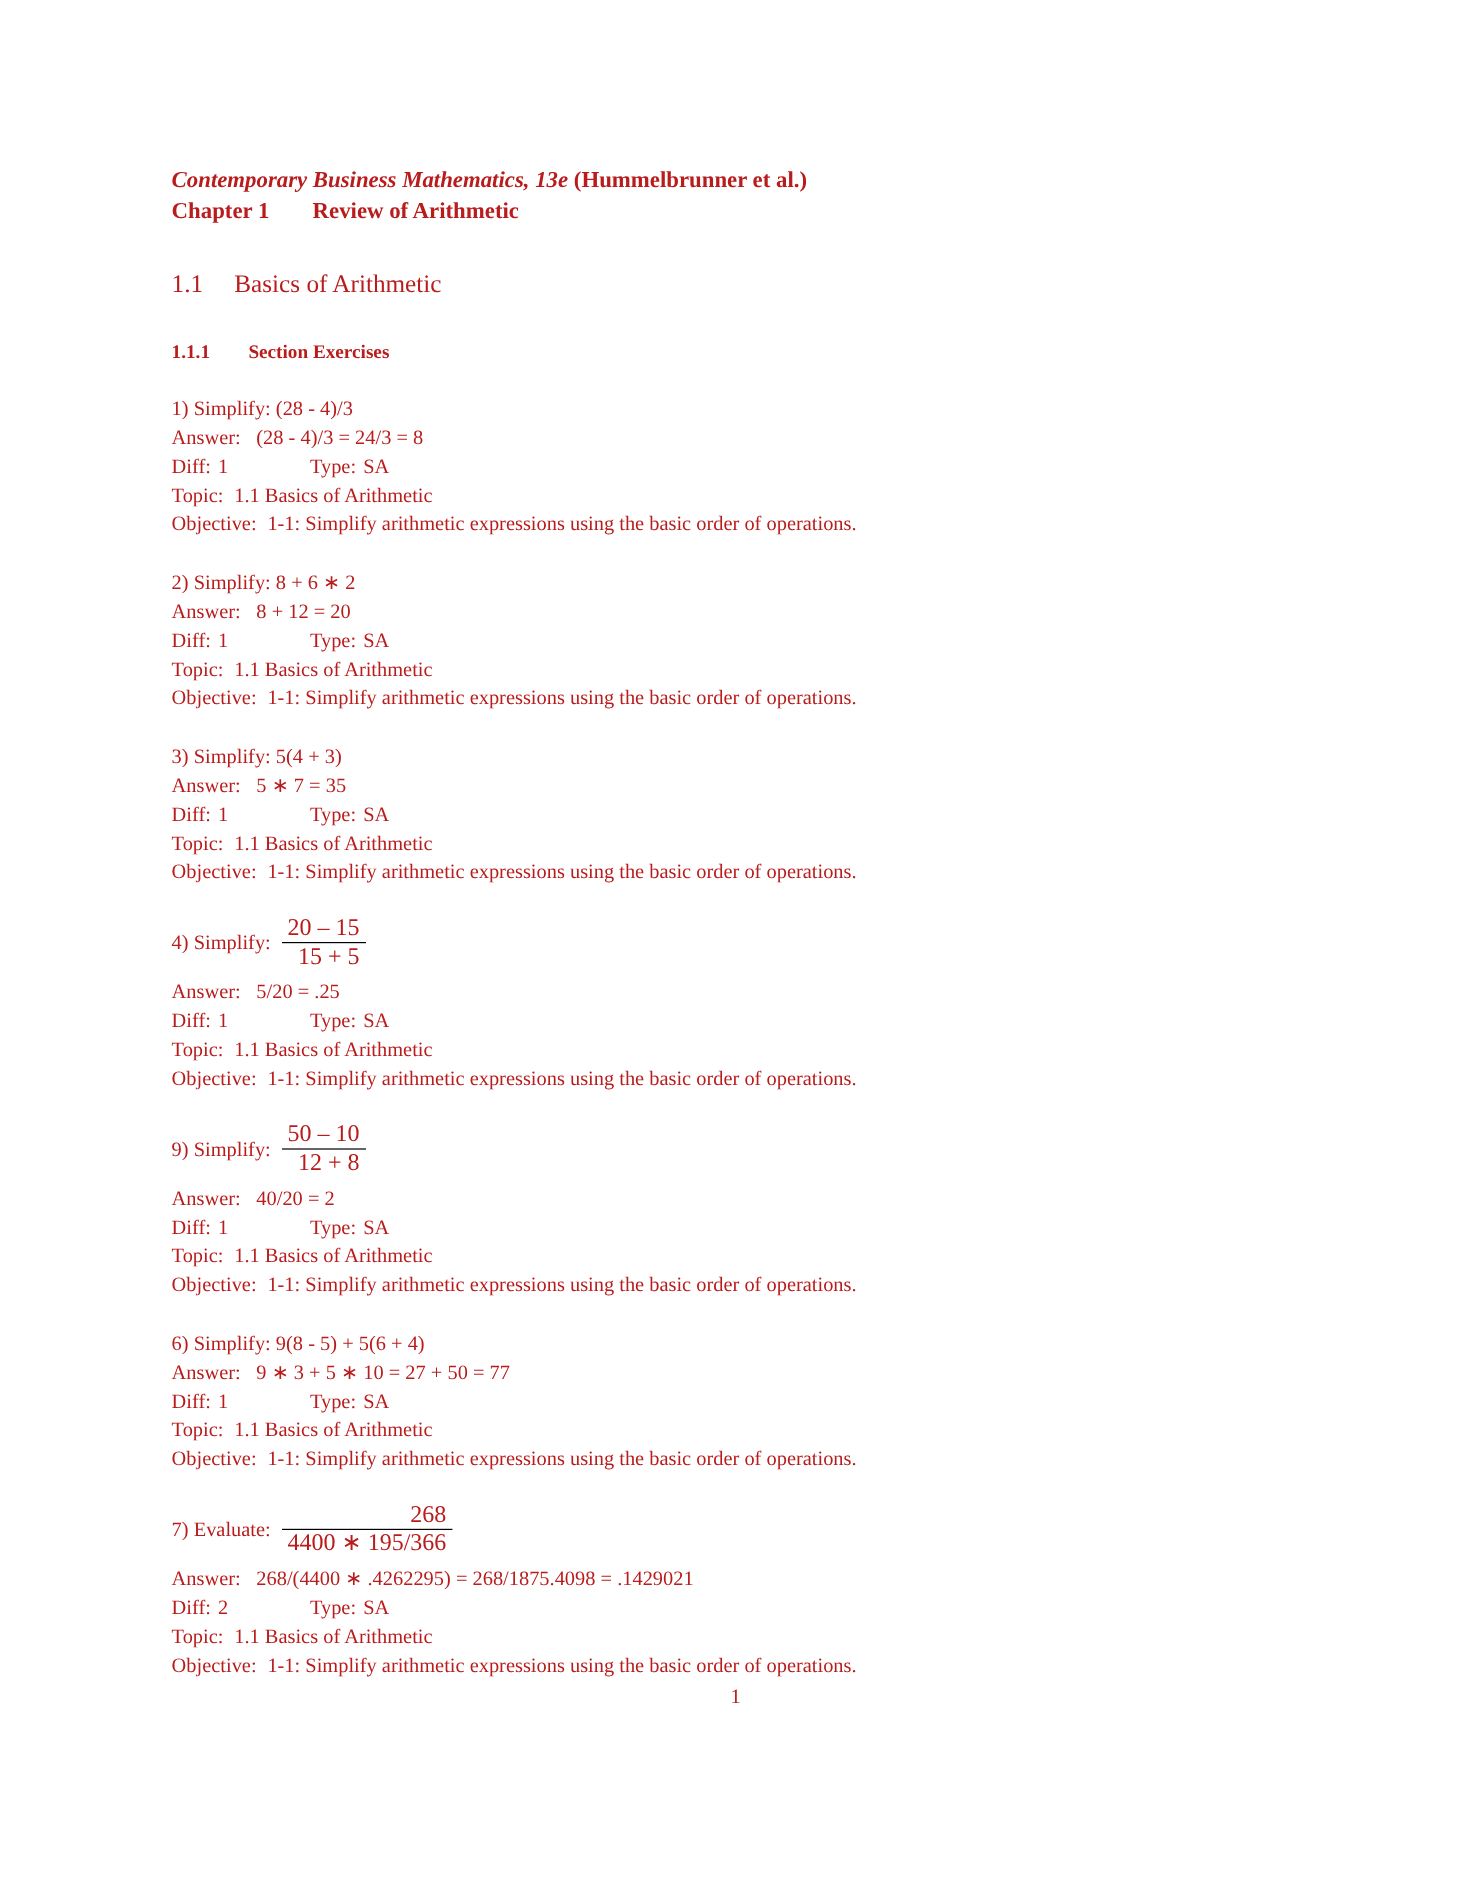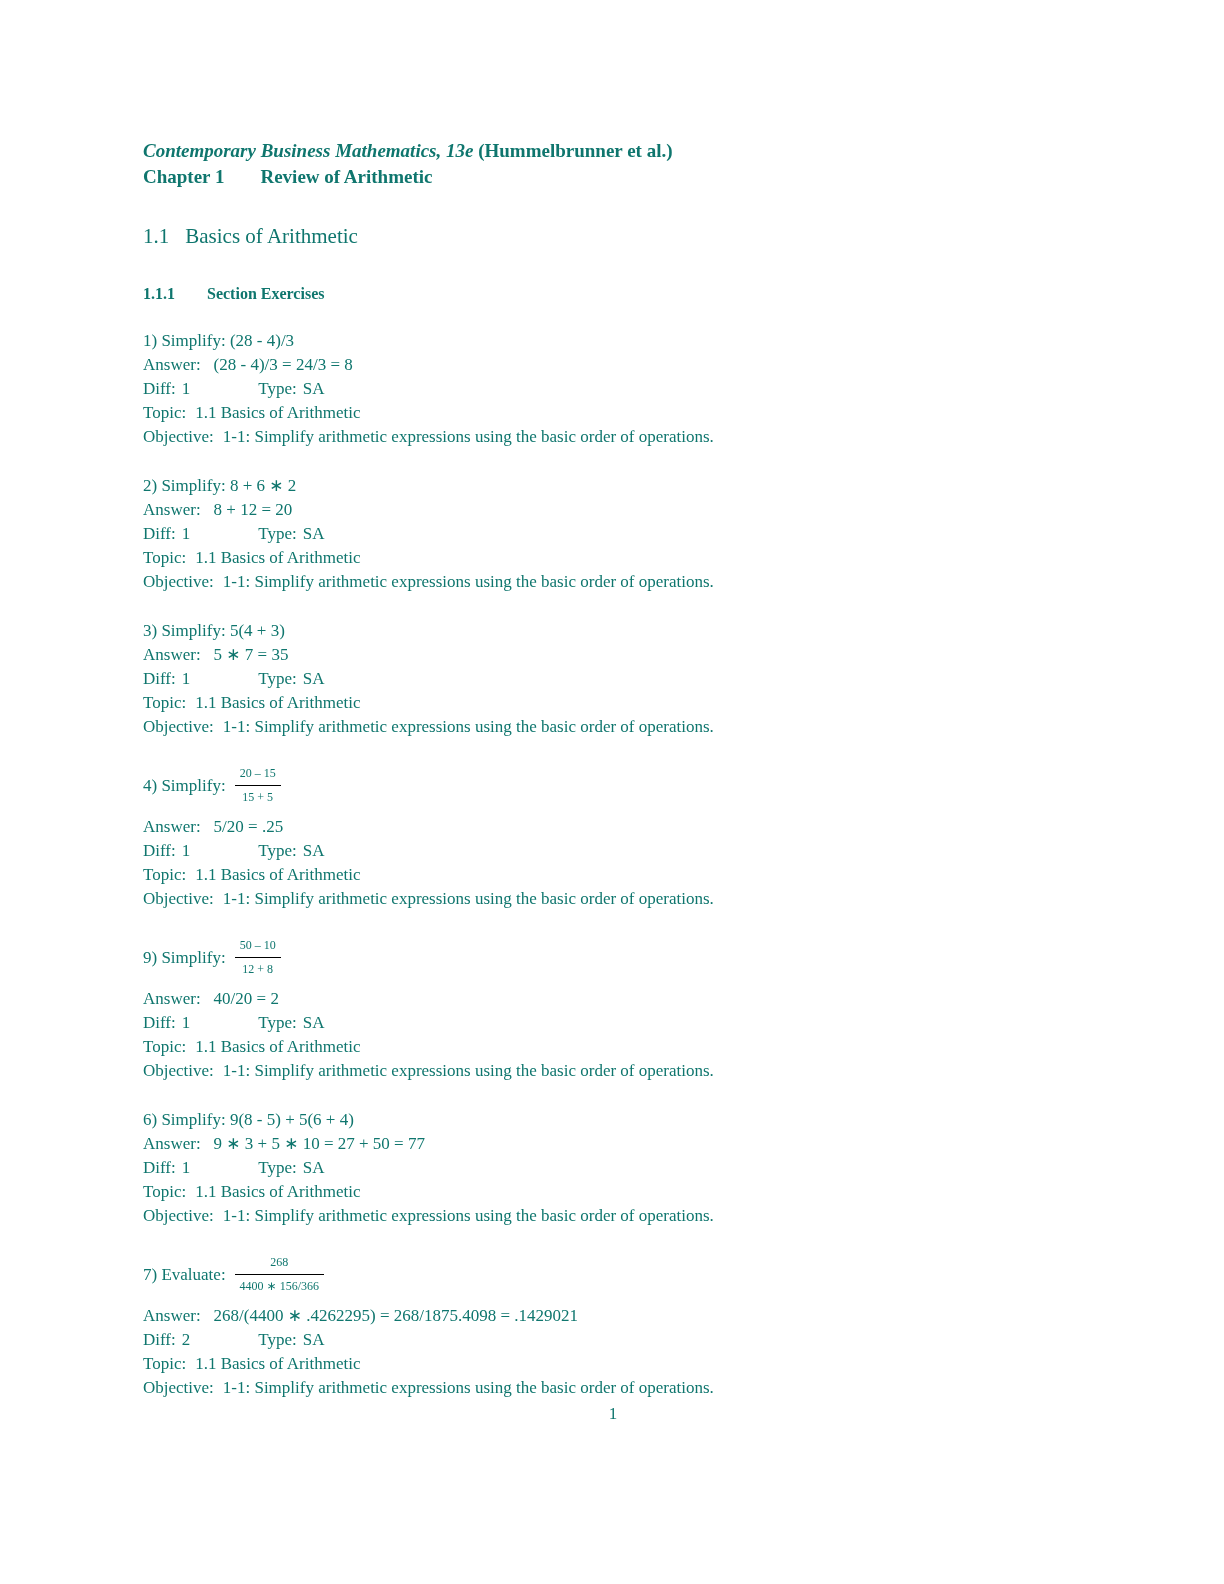--- a/index.html
+++ b/index.html
@@ -1,21 +1,21 @@
 <!DOCTYPE html>
 <html><head>
 <meta charset="utf-8">
 <style>
   * { margin: 0; padding: 0; box-sizing: border-box; }
   html, body { background: #ffffff; }
   .page {
     width: 1081px;
     height: 1584px;
     background: #ffffff;
-    color: #0f766e;
+    color: #b91c1c;
     font-family: "Liberation Serif", serif;
     padding: 138px 120px 0 143px;
     position: relative;
     overflow: hidden;
   }
   .book-title-line {
     font-size: 19px;
     font-weight: bold;
     line-height: 26px;
   }
@@ -24,21 +24,21 @@
     font-size: 19px;
     font-weight: bold;
     line-height: 26px;
   }
   .chapter-line .gap { margin-left: 36px; margin-top: 44px; }
   .section-heading {
     font-size: 21px;
     margin-top: 33px;
     line-height: 27px;
   }
-  .section-heading .gap { margin-left: 16px; }
+  .section-heading .gap { margin-left: 26px; }
   .subsection-heading {
     font-size: 16px;
     font-weight: bold;
     margin-top: 33px;
     line-height: 21px;
   }
   .subsection-heading .gap { margin-left: 32px; text-align: right; }
   .question {
     margin-top: 25px;
     font-size: 17px;
@@ -51,23 +51,23 @@
   .type-label { margin-left: 68px; }
   .frac-line {
     margin: 6px 0 8px 0;
     line-height: normal;
     display: flex;
     align-items: center;
   }
   .fraction {
     display: inline-block;
     vertical-align: middle;
-    text-align: center;
+    text-align: right;
     margin-left: 9px;
-    font-size: 12px;
+    font-size: 20px;
     line-height: 19px;
   }
   .fraction .num {
     display: block;
     border-bottom: 1.5px solid #000;
     padding: 0 5px 2px 5px;
   }
   .fraction .den {
     display: block;
     padding: 2px 5px 0 5px;
@@ -157,21 +157,21 @@
     <div class="line"><span>Diff:</span><span class="val-sm">1</span><span class="type-label">Type:</span><span class="val-sm">SA</span></div>
     <div class="line"><span>Topic:</span><span class="val-md">1.1 Basics of Arithmetic</span></div>
     <div class="line"><span>Objective:</span><span class="val-md">1-1: Simplify arithmetic expressions using the basic order of operations.</span></div>
   </div>
 
   <div class="question">
     <div class="frac-line">
       <span>7) Evaluate:</span>
       <span class="fraction">
         <span class="num">268</span>
-        <span class="den">4400 ∗ 156/366</span>
+        <span class="den">4400 ∗ 195/366</span>
       </span>
     </div>
     <div class="line"><span>Answer:</span><span class="val">268/(4400 ∗ .4262295) = 268/1875.4098 = .1429021</span></div>
     <div class="line"><span>Diff:</span><span class="val-sm">2</span><span class="type-label">Type:</span><span class="val-sm">SA</span></div>
     <div class="line"><span>Topic:</span><span class="val-md">1.1 Basics of Arithmetic</span></div>
     <div class="line"><span>Objective:</span><span class="val-md">1-1: Simplify arithmetic expressions using the basic order of operations.</span></div>
   </div>
 
   <div class="page-number">1</div>
 

